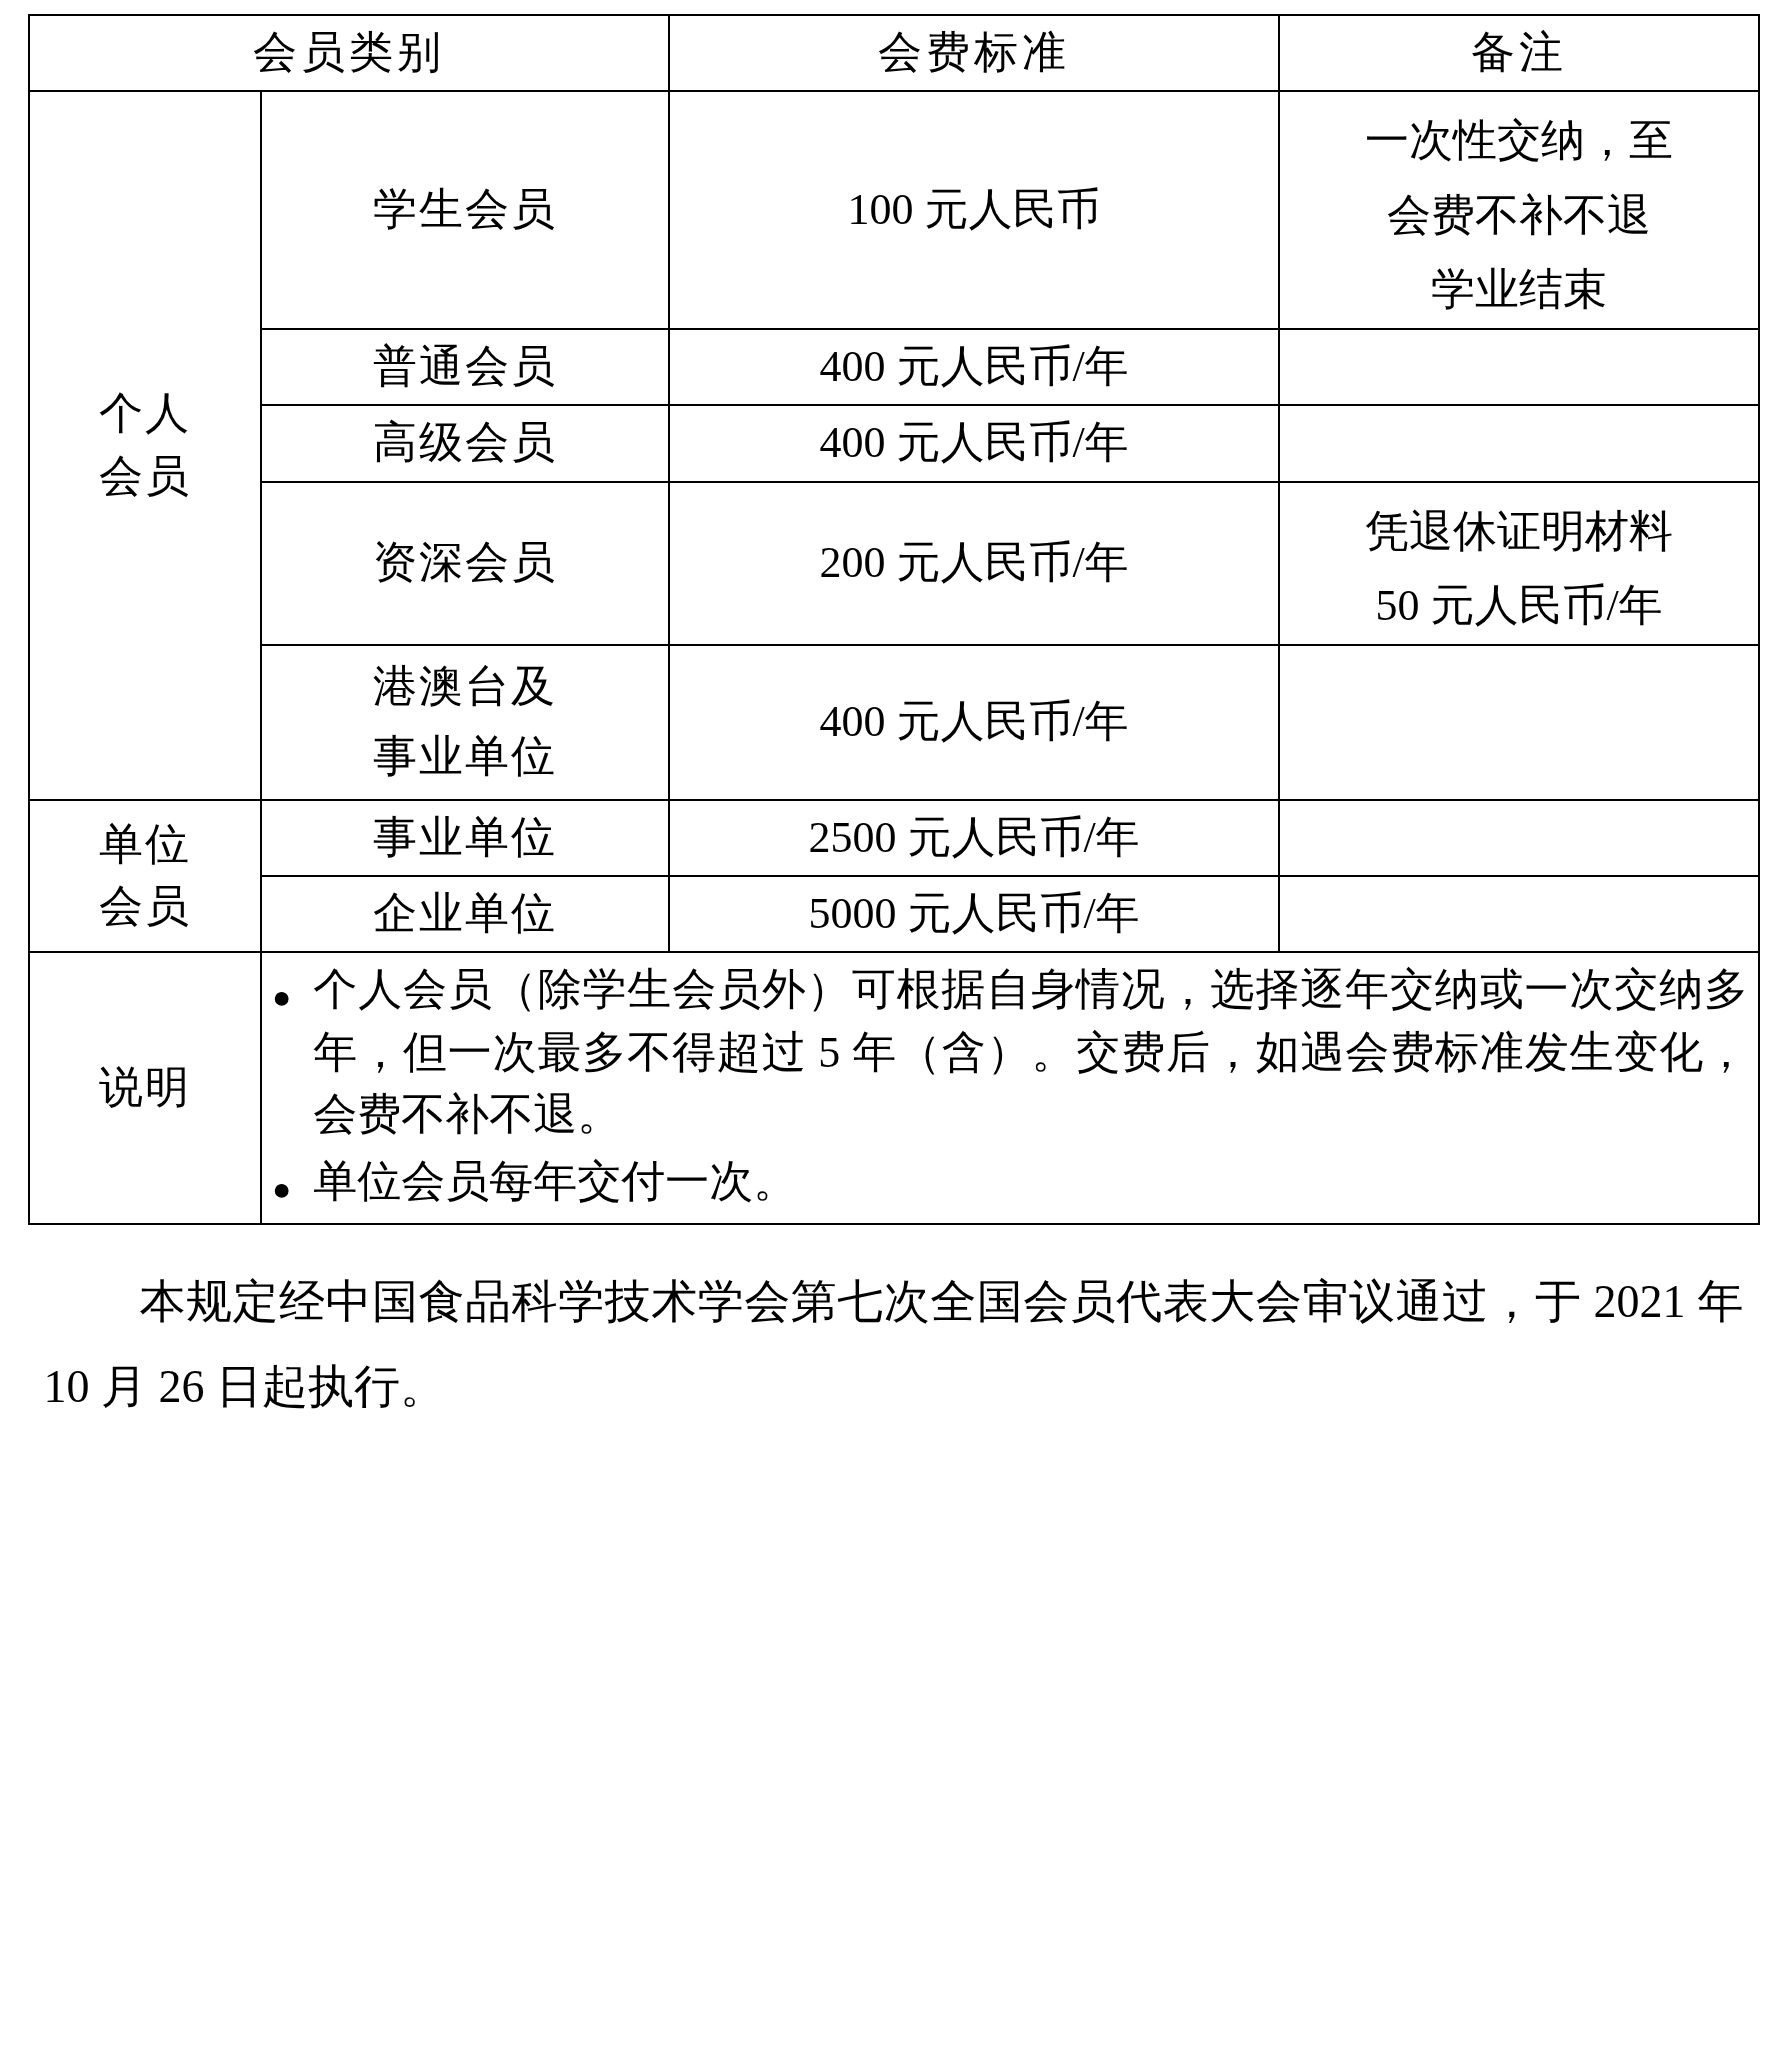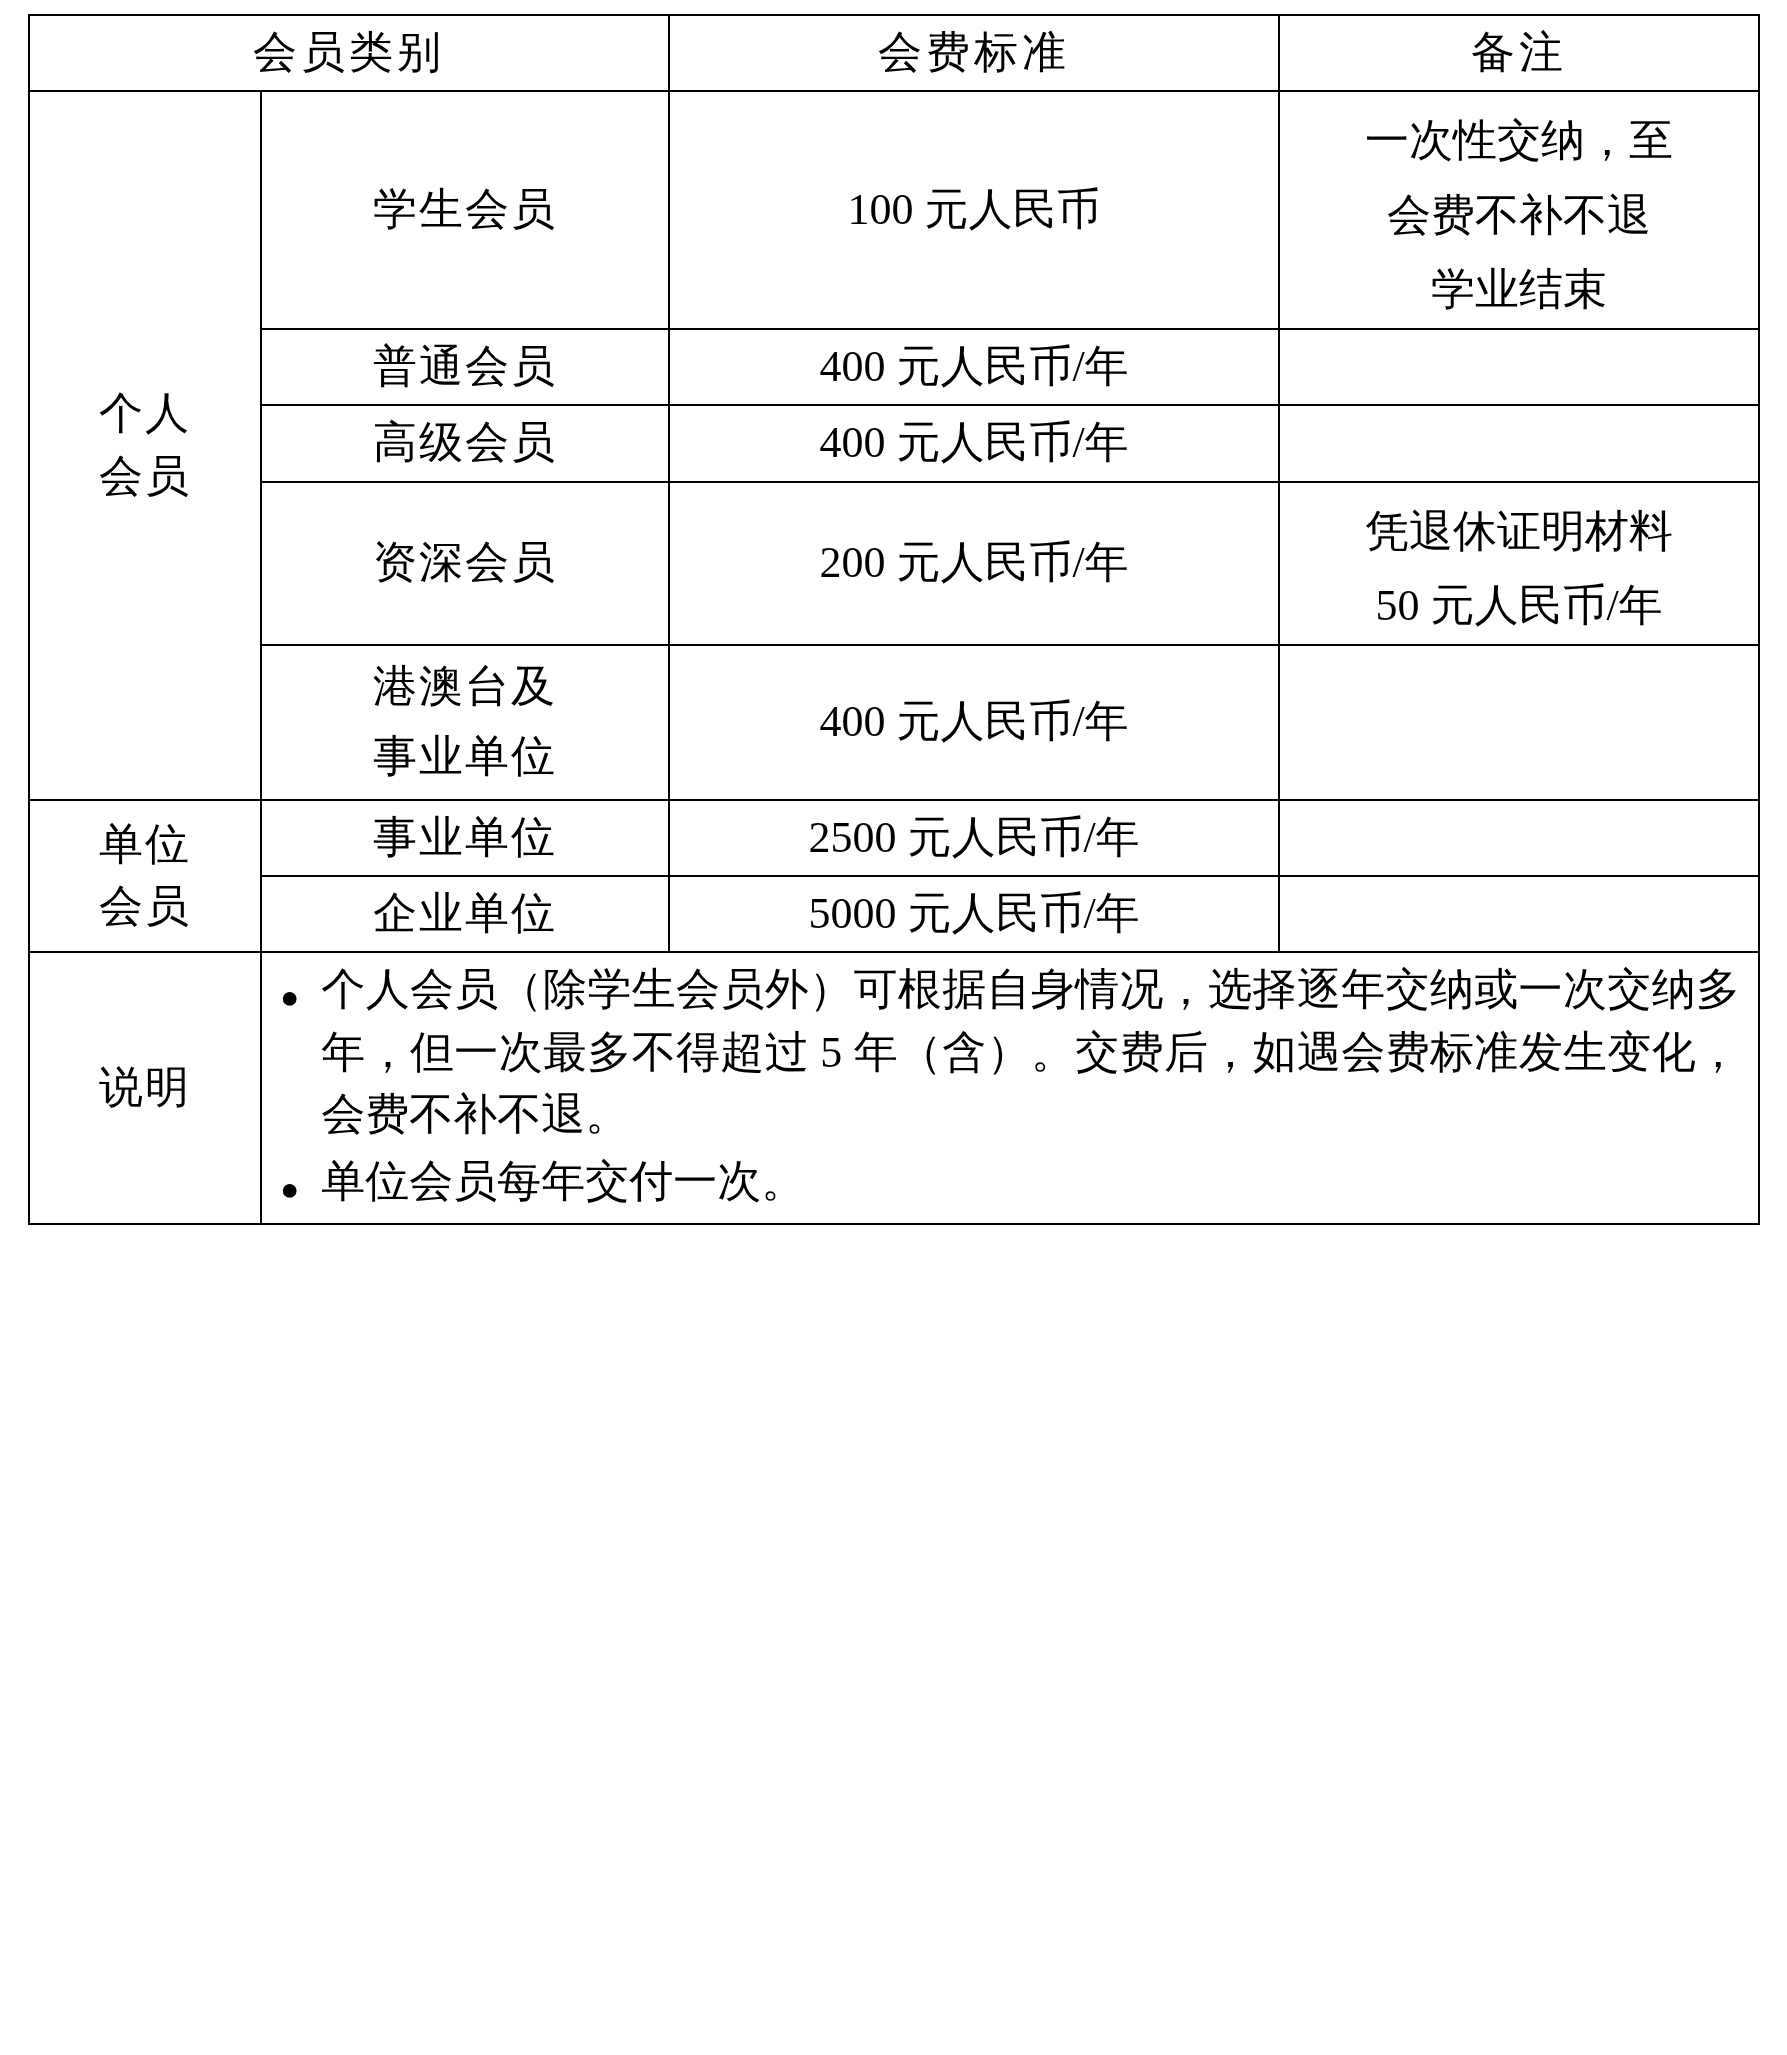--- a/index.html
+++ b/index.html
@@ -20,21 +20,21 @@
   }
   table.fee-table {
     border-collapse: collapse;
     width: 1730px;
     table-layout: fixed;
     margin: 0 auto;
   }
   table.fee-table td,
   table.fee-table th {
     border: 2px solid #000000;
-    padding: 6px 18px;
+    padding: 6px 10px;
     font-weight: normal;
     font-size: 44px;
     line-height: 1.42;
     vertical-align: middle;
     text-align: center;
   }
   
   col.c1 { width: 232px; }
   col.c2 { width: 408px; }
   col.c3 { width: 610px; }
@@ -196,14 +196,15 @@
           </div>
           <div class="exp-item">
             <span class="exp-bullet">●</span>
             <span class="exp-text">单位会员每年交付一次。</span>
           </div>
         </td>
       </tr>
     </tbody>
   </table>
 
+  <p class="footer-para">本规定经中国食品科学技术学会第七次全国会员代表大会审议通过，于 2021 年 10 月 26 日起执行。</p>
 
 </div>
 
 </body></html>

